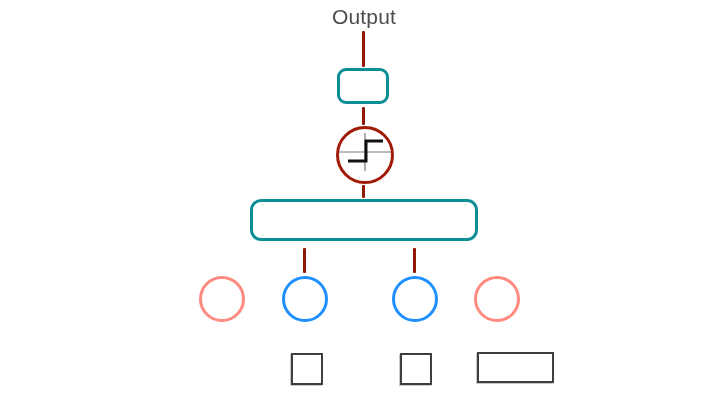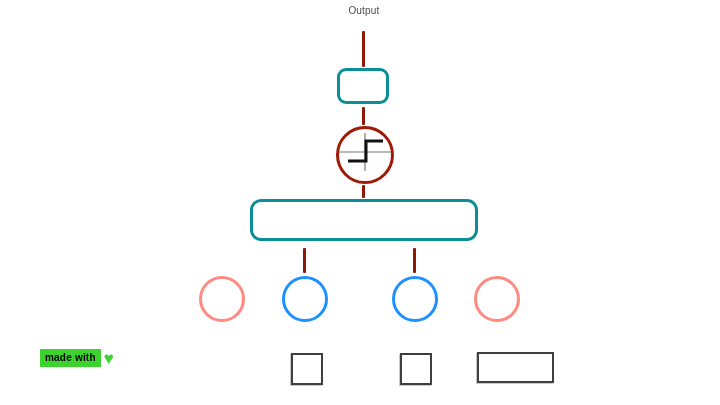--- a/index.html
+++ b/index.html
@@ -11,21 +11,21 @@
     --green:#3cd32f;
     --graytext:#4d4d4d;
     --boxgray:#3f3f3f;
   }
   html,body{margin:0;padding:0;background:#ffffff;}
   body{font-family:"Liberation Sans","DejaVu Sans",sans-serif;}
   .stage{position:relative;width:720px;height:405px;background:#ffffff;overflow:hidden;}
 
   .output-label{
     position:absolute;left:322px;top:5px;width:84px;
-    text-align:center;font-size:10px;color:var(--graytext);
+    text-align:center;font-size:21px;color:var(--graytext);
     letter-spacing:0.2px;
   }
 
   .v-line{position:absolute;width:3px;background:var(--darkred);border-radius:1px;}
   .line-output{left:362px;top:31px;height:36px;}
   .line-box-act{left:362px;top:107px;height:18px;}
   .line-act-sum{left:362px;top:185px;height:13px;}
   .line-sum-in1{left:303px;top:248px;height:25px;}
   .line-sum-in2{left:413px;top:248px;height:25px;}
 
@@ -99,18 +99,14 @@
 
   <div class="io-circle pink c1"></div>
   <div class="io-circle blue c2"></div>
   <div class="io-circle blue c3"></div>
   <div class="io-circle pink c4"></div>
 
   <div class="weight-box w1"></div>
   <div class="weight-box w2"></div>
   <div class="weight-box w3"></div>
 
-  <a class="badge">
-    <span class="badge-label">made with</span>
-    <span class="heart">♥</span>
-  </a>
 
 </div>
 
 </body></html>

